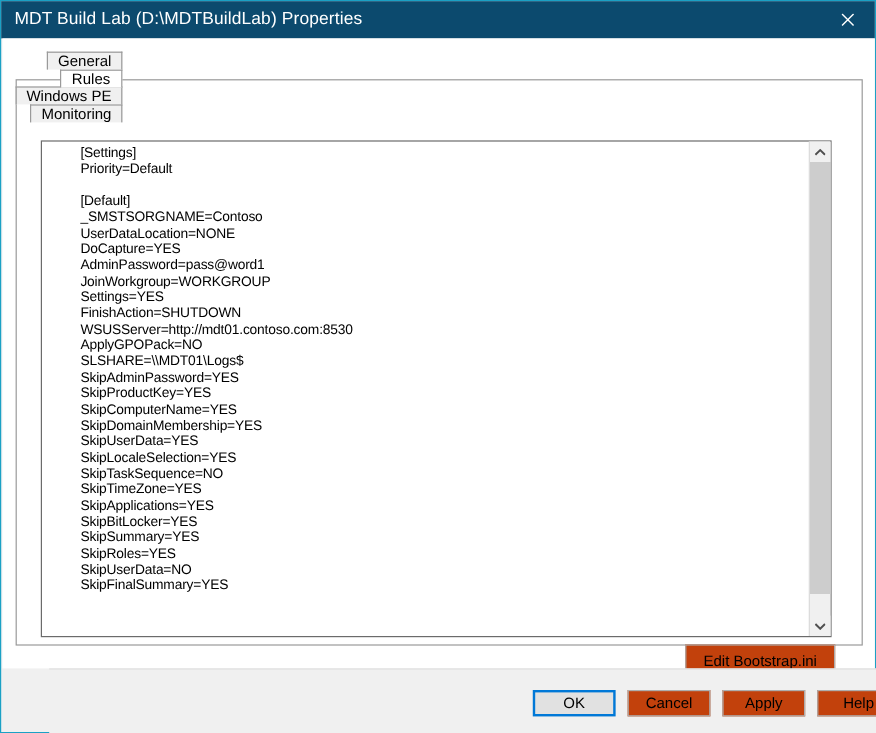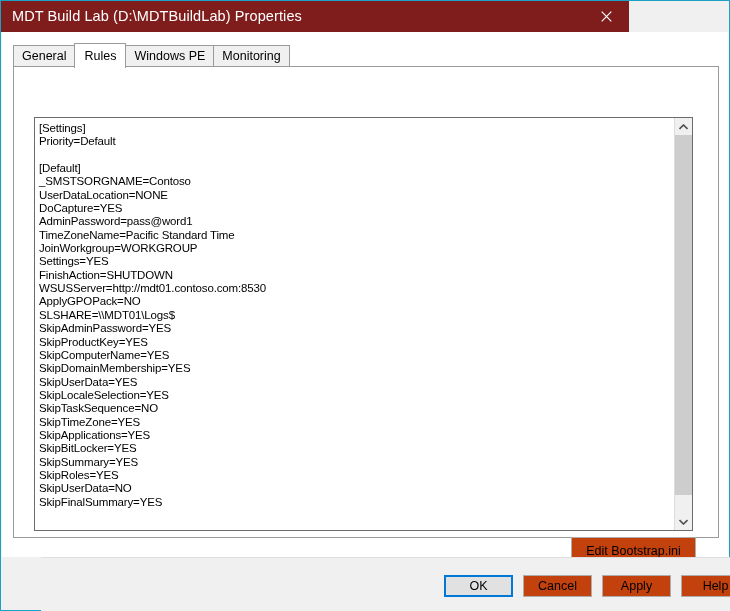--- a/index.html
+++ b/index.html
@@ -23,23 +23,23 @@
     height: 611px;
     box-sizing: border-box;
     border: 1px solid #1ba1c5;
     background: #f0f0f0;
   }
 
   
   .titlebar {
     position: absolute;
     left: 0; top: 0;
-    width: 628px;
+    width: 728px;
     height: 31px;
-    background: #7f1d1d;
+    background: #0c4a6e;
   }
   .titlebar-text {
     position: absolute;
     left: 11px;
     top: 7px;
     font-size: 14.5px;
     color: #ffffff;
     white-space: nowrap;
     letter-spacing: 0.1px;
   }
@@ -66,22 +66,23 @@
     background: #ffffff;
   }
 
   
   .tabs {
     position: absolute;
     left: 11px;
     top: 11px;
     height: 24px;
     display: flex;
-    align-items: center;
+    align-items: flex-end;
     z-index: 3;
+    flex-direction: column;
   }
   .tab {
     box-sizing: border-box;
     height: 21px;
     padding: 0 8px;
     display: flex;
     align-items: center;
     justify-content: center;
     font-size: 12.5px;
     color: #000000;
@@ -118,20 +119,21 @@
   .textarea-wrap {
     position: absolute;
     left: 20px;
     top: 50px;
     width: 659px;
     height: 414px;
     box-sizing: border-box;
     border: 1px solid #6b6b6b;
     background: #ffffff;
     display: flex;
+    padding-left: 28px;
   }
   .textarea-content {
     flex: 1 1 auto;
     overflow: hidden;
     padding: 4px 0 0 4px;
     box-sizing: border-box;
   }
   .rules-line {
     font-family: "Liberation Sans", sans-serif;
     font-size: 11.5px;
@@ -247,21 +249,20 @@
       <div class="textarea-wrap">
         <div class="textarea-content" id="rules-content">
             <div class="rules-line">[Settings]</div>
             <div class="rules-line">Priority=Default</div>
             <div class="rules-line">&nbsp;</div>
             <div class="rules-line">[Default]</div>
             <div class="rules-line">_SMSTSORGNAME=Contoso</div>
             <div class="rules-line">UserDataLocation=NONE</div>
             <div class="rules-line">DoCapture=YES</div>
             <div class="rules-line">AdminPassword=pass@word1</div>
-            <div class="rules-line">TimeZoneName=Pacific Standard Time</div>
             <div class="rules-line">JoinWorkgroup=WORKGROUP</div>
             <div class="rules-line">Settings=YES</div>
             <div class="rules-line">FinishAction=SHUTDOWN</div>
             <div class="rules-line">WSUSServer=http://mdt01.contoso.com:8530</div>
             <div class="rules-line">ApplyGPOPack=NO</div>
             <div class="rules-line">SLSHARE=\\MDT01\Logs$</div>
             <div class="rules-line">SkipAdminPassword=YES</div>
             <div class="rules-line">SkipProductKey=YES</div>
             <div class="rules-line">SkipComputerName=YES</div>
             <div class="rules-line">SkipDomainMembership=YES</div>

